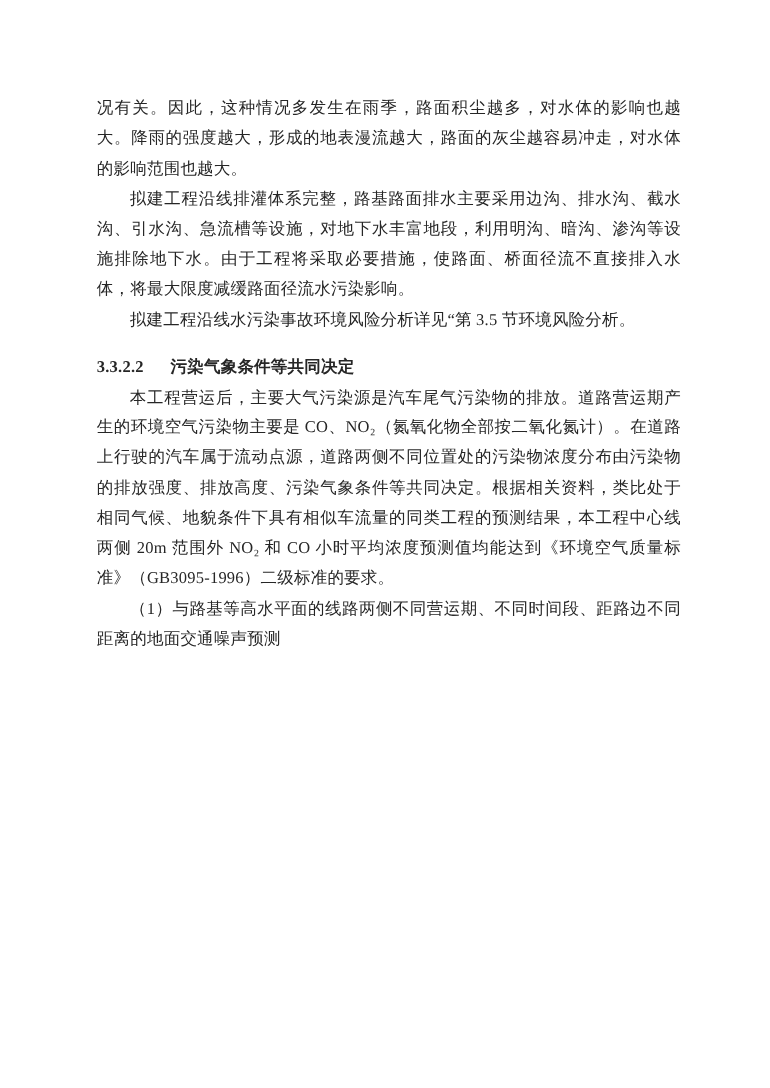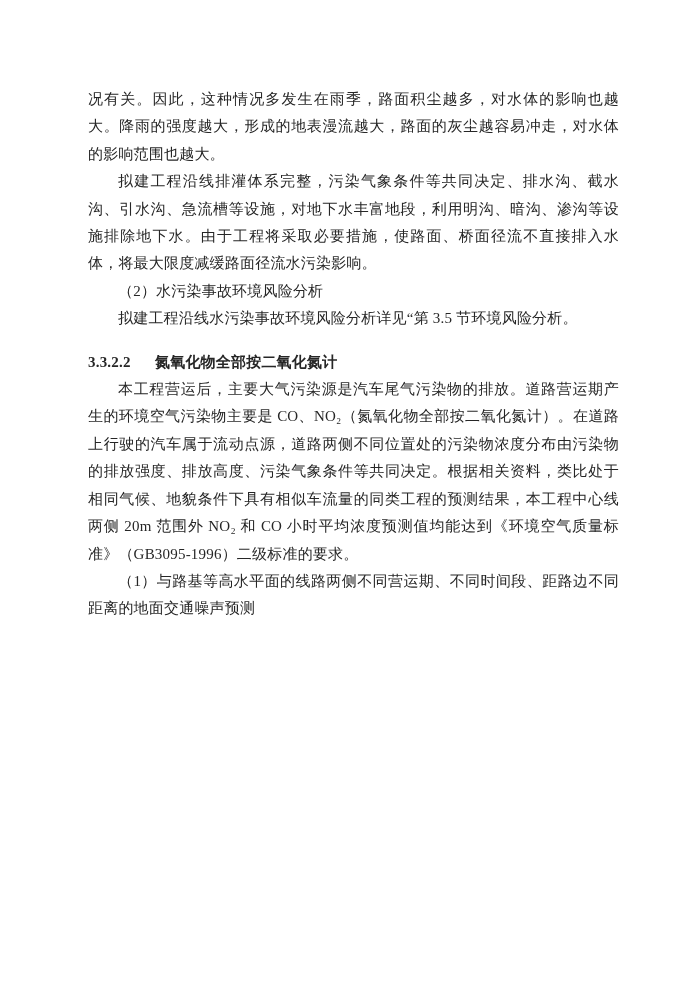--- a/index.html
+++ b/index.html
@@ -62,28 +62,27 @@
   }
 </style>
 </head>
 <body>
 
 <div class="page">
   <div class="content">
 
     <p class="para no-indent">况有关。因此，这种情况多发生在雨季，路面积尘越多，对水体的影响也越大。降雨的强度越大，形成的地表漫流越大，路面的灰尘越容易冲走，对水体的影响范围也越大。</p>
 
-    <p class="para">拟建工程沿线排灌体系完整，污染气象条件等共同决定、排水沟、截水沟、引水沟、急流槽等设施，对地下水丰富地段，利用明沟、暗沟、渗沟等设施排除地下水。由于工程将采取必要措施，使路面、桥面径流不直接排入水体，将最大限度减缓路面径流水污染影响。</p>
+    <p class="para">拟建工程沿线排灌体系完整，路基路面排水主要采用边沟、排水沟、截水沟、引水沟、急流槽等设施，对地下水丰富地段，利用明沟、暗沟、渗沟等设施排除地下水。由于工程将采取必要措施，使路面、桥面径流不直接排入水体，将最大限度减缓路面径流水污染影响。</p>
 
-    <p class="para">（2）水污染事故环境风险分析</p>
 
     <p class="para">拟建工程沿线水污染事故环境风险分析详见“第 3.5 节环境风险分析。</p>
 
     <p class="heading bold">
-      <span class="heading-num gap-wide">3.3.2.2</span><span>氮氧化物全部按二氧化氮计</span>
+      <span class="heading-num gap-wide">3.3.2.2</span><span>污染气象条件等共同决定</span>
     </p>
 
     <p class="para">本工程营运后，主要大气污染源是汽车尾气污染物的排放。道路营运期产生的环境空气污染物主要是 CO、NO₂（氮氧化物全部按二氧化氮计）。在道路上行驶的汽车属于流动点源，道路两侧不同位置处的污染物浓度分布由污染物的排放强度、排放高度、污染气象条件等共同决定。根据相关资料，类比处于相同气候、地貌条件下具有相似车流量的同类工程的预测结果，本工程中心线两侧 20m 范围外 NO₂ 和 CO 小时平均浓度预测值均能达到《环境空气质量标准》（GB3095-1996）二级标准的要求。</p>
 
 
 
     <p class="para">（1）与路基等高水平面的线路两侧不同营运期、不同时间段、距路边不同距离的地面交通噪声预测</p>
 
 
   </div>

